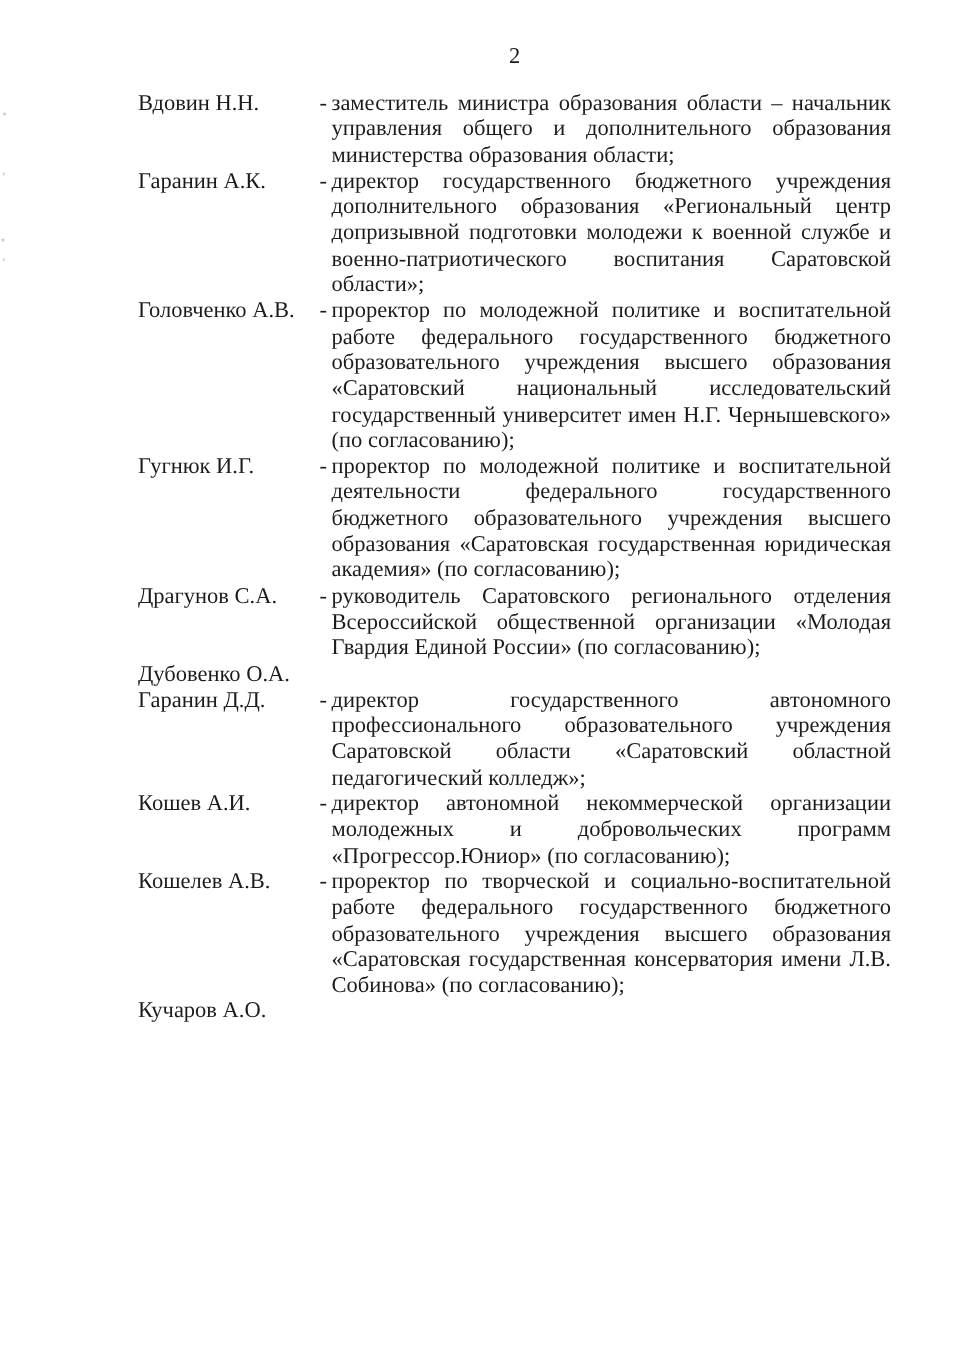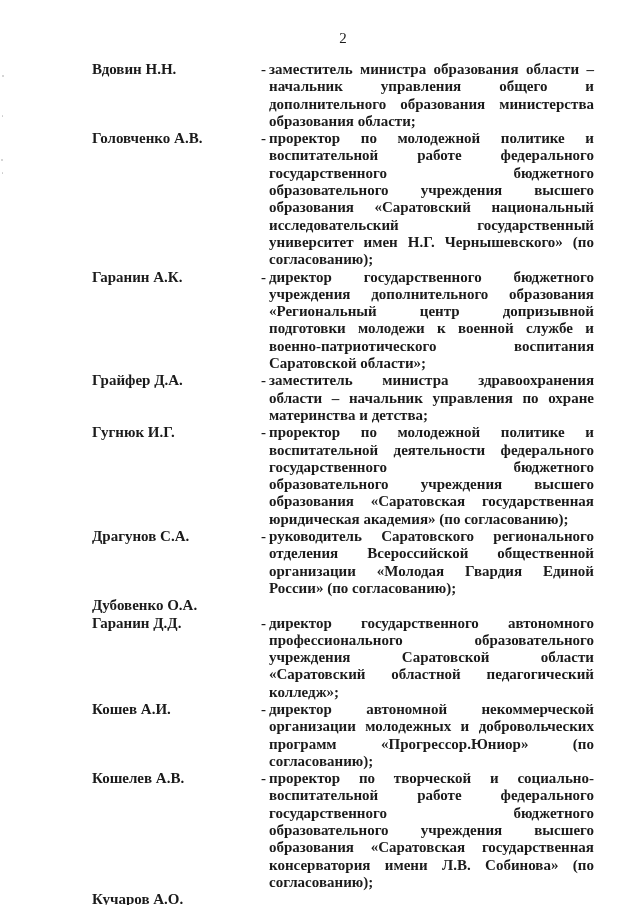--- a/index.html
+++ b/index.html
@@ -28,37 +28,35 @@
   }
   .entries {
     position: absolute;
     top: 61px;
     left: 92px;
     width: 502px;
   }
   .entry {
     display: flex;
     align-items: flex-start;
-    font-weight: bold;
   }
   .entry-name {
     flex: 0 0 121px;
     width: 121px;
     font-size: 15px;
     line-height: 17.3px;
     white-space: nowrap;
   }
   .entry-desc {
     flex: 1 1 auto;
     font-size: 15px;
     line-height: 17.3px;
     text-align: justify;
     padding-left: 8px;
     text-indent: -8px;
-    margin-left: 48px;
   }
   .dash {
     margin-right: 3px;
   }
   .speck {
     position: absolute;
     background: #9a9a9a;
     opacity: 0.55;
     width: 2px;
     height: 2px;
@@ -76,33 +74,29 @@
 
   <div class="page-number">2</div>
 
   <div class="entries">
   <div class="entry">
     <div class="entry-name">Вдовин Н.Н.</div>
     <div class="entry-desc"><span class="dash">-</span><span>заместитель министра образования области – начальник управления общего и дополнительного образования министерства образования области;</span></div>
   </div>
 
   <div class="entry">
-    <div class="entry-name">Головченко А.В.</div>
-    <div class="entry-desc"><span class="dash">-</span><span>проректор по молодежной политике и воспитательной работе федерального государственного бюджетного образовательного учреждения высшего образования «Саратовский национальный исследовательский государственный университет имен Н.Г. Чернышевского» (по согласованию);</span></div>
-  </div>
-
-  <div class="entry">
     <div class="entry-name">Гаранин А.К.</div>
     <div class="entry-desc"><span class="dash">-</span><span>директор государственного бюджетного учреждения дополнительного образования «Региональный центр допризывной подготовки молодежи к военной службе и военно-патриотического воспитания Саратовской области»;</span></div>
   </div>
 
   <div class="entry">
-    <div class="entry-name">Грайфер Д.А.</div>
-    <div class="entry-desc"><span class="dash">-</span><span>заместитель министра здравоохранения области – начальник управления по охране материнства и детства;</span></div>
+    <div class="entry-name">Головченко А.В.</div>
+    <div class="entry-desc"><span class="dash">-</span><span>проректор по молодежной политике и воспитательной работе федерального государственного бюджетного образовательного учреждения высшего образования «Саратовский национальный исследовательский государственный университет имен Н.Г. Чернышевского» (по согласованию);</span></div>
   </div>
+
 
   <div class="entry">
     <div class="entry-name">Гугнюк И.Г.</div>
     <div class="entry-desc"><span class="dash">-</span><span>проректор по молодежной политике и воспитательной деятельности федерального государственного бюджетного образовательного учреждения высшего образования «Саратовская государственная юридическая академия» (по согласованию);</span></div>
   </div>
 
   <div class="entry">
     <div class="entry-name">Драгунов С.А.</div>
     <div class="entry-desc"><span class="dash">-</span><span>руководитель Саратовского регионального отделения Всероссийской общественной организации «Молодая Гвардия Единой России» (по согласованию);</span></div>
   </div>

